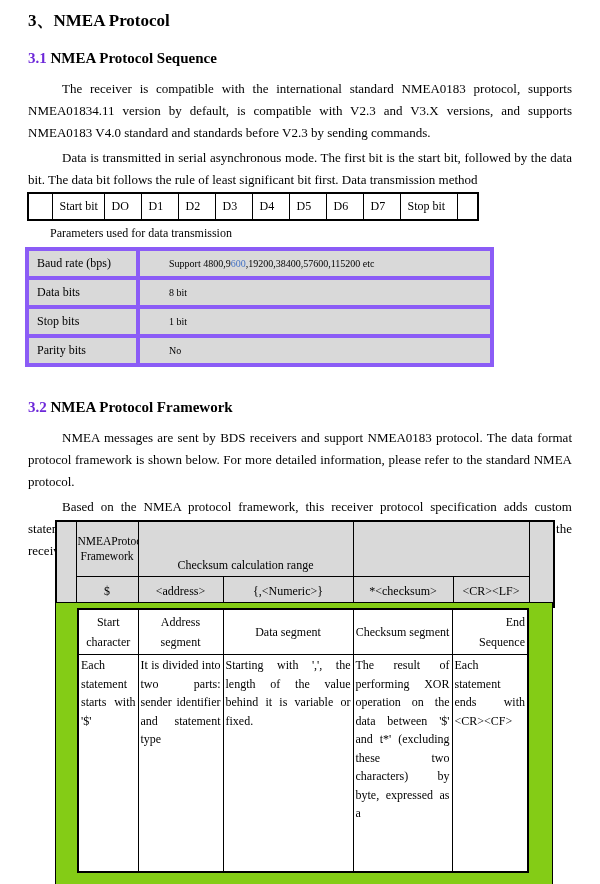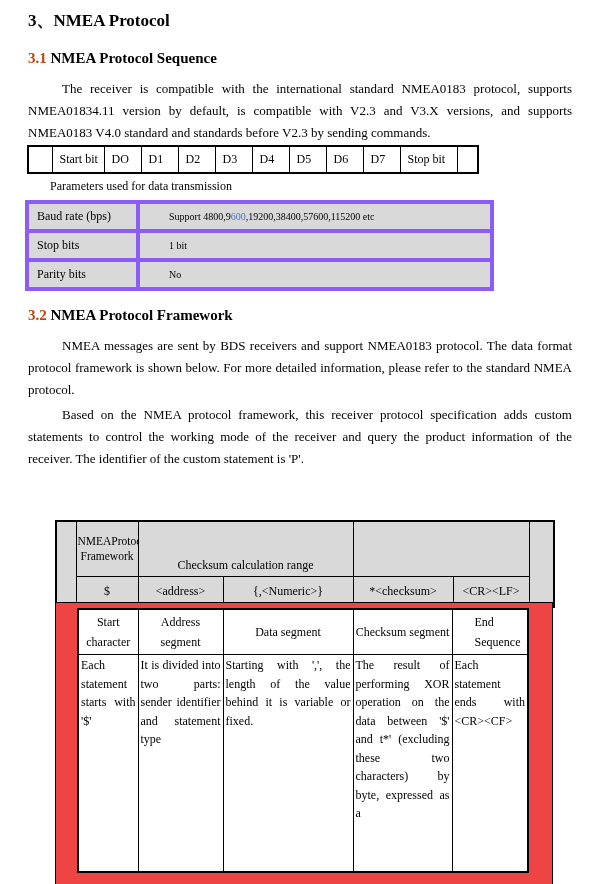--- a/index.html
+++ b/index.html
@@ -8,22 +8,22 @@
     width:600px;height:884px;
     background:#ffffff;
     font-family:"Liberation Serif","DejaVu Serif",serif;
     color:#000;
     box-sizing:border-box;
     padding:0 28px;
     overflow:hidden;
   }
   h1.doc-h1{margin:10px 0 0 0;font-size:17px;line-height:22px;font-weight:bold;}
   h2.doc-h2{margin:16px 0 0 0;font-size:15px;line-height:20px;font-weight:bold;}
-  h2.doc-h2 .sec-num{color:#c2410c;}
-  h2.h2-32{margin-top:14px;}
+  h2.doc-h2 .sec-num{color:#6d28d9;}
+  h2.h2-32{margin-top:30px;}
   p.body-p{
     margin:0;font-size:13px;line-height:22px;
     text-align:justify;text-indent:34px;
   }
   p.p1{margin-top:10px;}
   p.p2{margin-top:3px;}
   p.p3{margin-top:10px;}
   p.p4{margin-top:3px;}
 
   
@@ -58,52 +58,53 @@
   table.fw td{border:1px solid #000;text-align:center;overflow:hidden;}
   table.fw tr.fw-r1 td{height:50px;}
   table.fw tr.fw-r2 td{height:27px;vertical-align:middle;}
   td.fw-label{font-size:11.5px;line-height:15px;vertical-align:middle;}
   td.fw-range{vertical-align:bottom;padding-bottom:3px;}
 
   
   .detail-wrap{
     position:absolute;left:55px;top:602px;
     width:498px;height:282px;
-    background:#ef4444;
+    background:#84cc16;
     border:1px solid #000;border-bottom:none;
     box-sizing:border-box;
     overflow:hidden;
   }
   table.detail{
     border-collapse:collapse;table-layout:fixed;
     margin:5px 0 0 21px;width:450px;
     background:#fff;border:2px solid #000;
     font-size:12px;
   }
   table.detail td{border:1px solid #000;overflow:hidden;}
   table.detail tr.d-head td{
     height:44px;text-align:center;vertical-align:middle;line-height:20px;padding:0 2px;
   }
-  table.detail tr.d-head td.d-end{text-align:left;padding-left:22px;}
+  table.detail tr.d-head td.d-end{text-align:right;padding-left:5px;}
   table.detail tr.d-body td{
     height:215px;vertical-align:top;
     text-align:justify;line-height:18.5px;padding:1px 2px 0 2px;margin-top:40px;
   }
 </style>
 </head>
 <body>
 
 <div class="page">
 
   <h1 class="doc-h1">3、NMEA Protocol</h1>
 
   <h2 class="doc-h2"><span class="sec-num">3.1</span><span> NMEA Protocol Sequence</span></h2>
 
   <p class="body-p p1">The receiver is compatible with the international standard NMEA0183 protocol, supports NMEA01834.11 version by default, is compatible with V2.3 and V3.X versions, and supports NMEA0183 V4.0 standard and standards before V2.3 by sending commands.</p>
 
+  <p class="body-p p2">Data is transmitted in serial asynchronous mode. The first bit is the start bit, followed by the data bit. The data bit follows the rule of least significant bit first. Data transmission method</p>
 
   <table class="bit">
     <colgroup>
       <col style="width:24px">
         <col style="width:52px">
         <col style="width:37px">
         <col style="width:37px">
       <col style="width:37px">
         <col style="width:37px">
         <col style="width:37px">
@@ -131,20 +132,24 @@
   </tbody>
     </table>
 
   <div class="params-caption">Parameters used for data transmission</div>
 
   <table class="params">
     <tbody>
         <tr>
       <td class="plabel">Baud rate (bps)</td>
       <td class="pvalue"><span>Support 4800,9</span><span class="blue-hl">600</span><span>,19200,38400,57600,115200 etc</span></td>
+    </tr>
+    <tr>
+      <td class="plabel">Data bits</td>
+      <td class="pvalue">8 bit</td>
     </tr>
     <tr>
       <td class="plabel">Stop bits</td>
       <td class="pvalue">1 bit</td>
     </tr>
     <tr>
       <td class="plabel">Parity bits</td>
       <td class="pvalue">No</td>
     </tr>
   </tbody>

